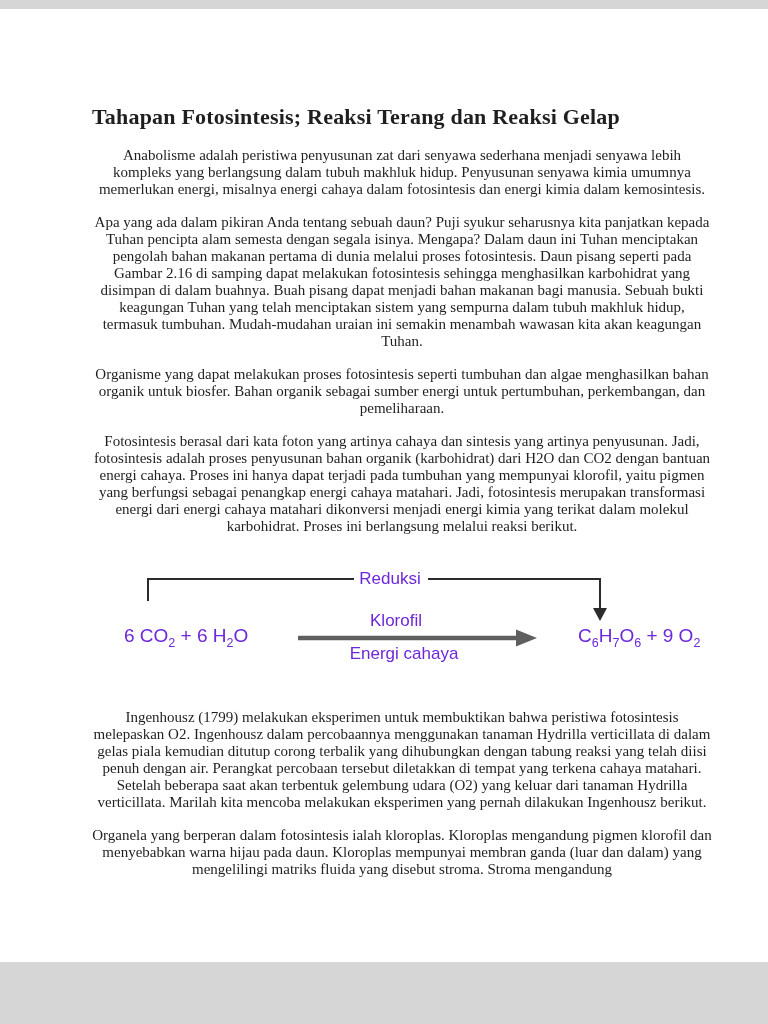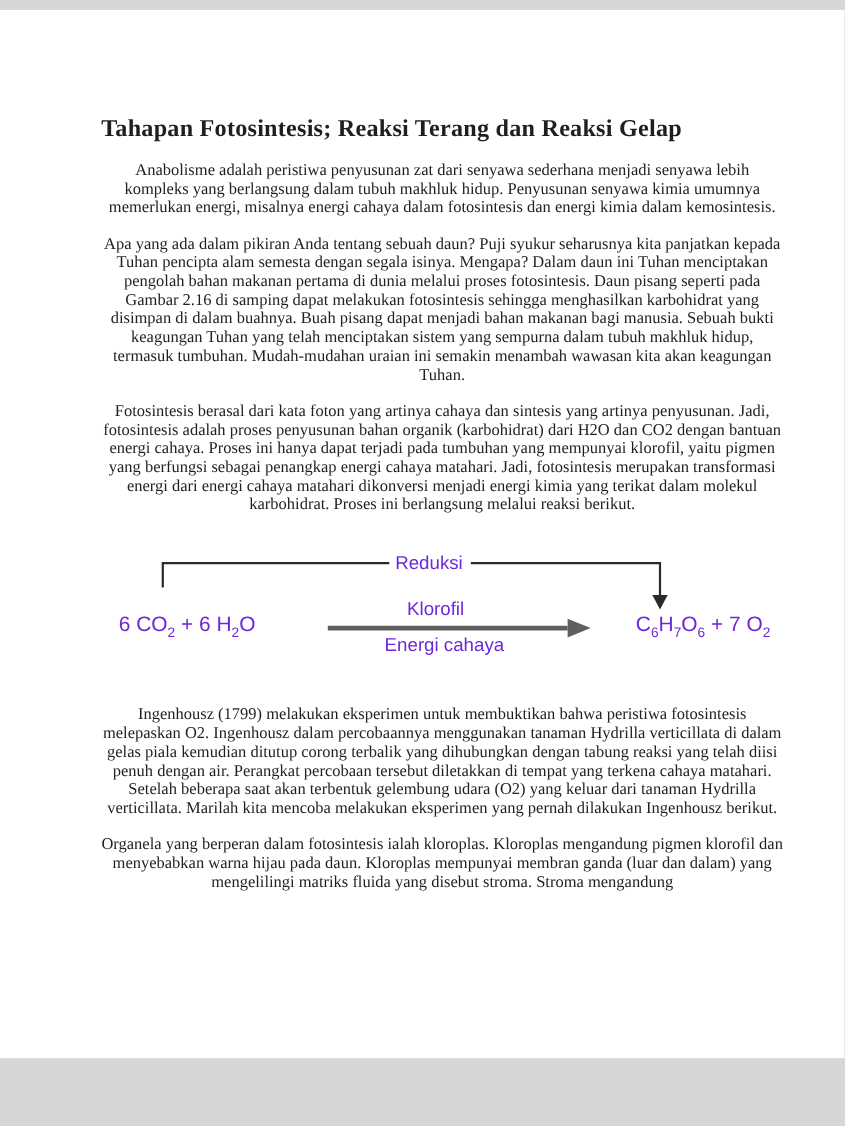--- a/index.html
+++ b/index.html
@@ -71,36 +71,37 @@
   .formula {
     position: absolute;
     top: 66px;
     font-size: 19px;
     white-space: nowrap;
     font-family: "Liberation Sans", "DejaVu Sans", sans-serif;
   }
   .formula sub {
     font-size: 12.5px;
   }
-  .formula.reactants { left: 16px; }
+  .formula.reactants { left: 32px; }
   .formula.products  { left: 486px; }
 </style>
 </head>
 <body>
 
 <div class="viewport">
   <div class="page">
     <div class="content">
 
       <h1 class="doc-title">Tahapan Fotosintesis; Reaksi Terang dan Reaksi Gelap</h1>
 
       <p class="para">Anabolisme adalah peristiwa penyusunan zat dari senyawa sederhana menjadi senyawa lebih kompleks yang berlangsung dalam tubuh makhluk hidup. Penyusunan senyawa kimia umumnya memerlukan energi, misalnya energi cahaya dalam fotosintesis dan energi kimia dalam kemosintesis.</p>
 
       <p class="para">Apa yang ada dalam pikiran Anda tentang sebuah daun? Puji syukur seharusnya kita panjatkan kepada Tuhan pencipta alam semesta dengan segala isinya. Mengapa? Dalam daun ini Tuhan menciptakan pengolah bahan makanan pertama di dunia melalui proses fotosintesis. Daun pisang seperti pada Gambar 2.16 di samping dapat melakukan fotosintesis sehingga menghasilkan karbohidrat yang disimpan di dalam buahnya. Buah pisang dapat menjadi bahan makanan bagi manusia. Sebuah bukti keagungan Tuhan yang telah menciptakan sistem yang sempurna dalam tubuh makhluk hidup, termasuk tumbuhan. Mudah-mudahan uraian ini semakin menambah wawasan kita akan keagungan Tuhan.</p>
 
+      <p class="para">Organisme yang dapat melakukan proses fotosintesis seperti tumbuhan dan algae menghasilkan bahan organik untuk biosfer. Bahan organik sebagai sumber energi untuk pertumbuhan, perkembangan, dan pemeliharaan.</p>
 
       <p class="para gap-before">Fotosintesis berasal dari kata foton yang artinya cahaya dan sintesis yang artinya penyusunan. Jadi, fotosintesis adalah proses penyusunan bahan organik (karbohidrat) dari H2O dan CO2 dengan bantuan energi cahaya. Proses ini hanya dapat terjadi pada tumbuhan yang mempunyai klorofil, yaitu pigmen yang berfungsi sebagai penangkap energi cahaya matahari. Jadi, fotosintesis merupakan transformasi energi dari energi cahaya matahari dikonversi menjadi energi kimia yang terikat dalam molekul karbohidrat. Proses ini berlangsung melalui reaksi berikut.</p>
 
       <div class="diagram">
 
         <svg width="585" height="136" viewBox="0 0 585 136">
 
           <path d="M56,42 L56,20 L262,20" fill="none" stroke="#2b2b2b" stroke-width="2"></path>
           <path d="M336,20 L508,20 L508,50" fill="none" stroke="#2b2b2b" stroke-width="2"></path>
           <polygon points="501,49 515,49 508,62" fill="#2b2b2b"></polygon>
@@ -110,21 +111,21 @@
         </svg>
 
         <div class="dlabel reduksi">Reduksi</div>
 
         <div class="dlabel klorofil">Klorofil</div>
 
         <div class="dlabel energi">Energi cahaya</div>
 
         <div class="formula reactants"><span>6 CO</span><sub>2</sub><span> + 6 H</span><sub>2</sub><span>O</span></div>
 
-        <div class="formula products"><span>C</span><sub>6</sub><span>H</span><sub>7</sub><span>O</span><sub>6</sub><span> + 7 O</span><sub>2</sub></div>
+        <div class="formula products"><span>C</span><sub>6</sub><span>H</span><sub>7</sub><span>O</span><sub>6</sub><span> + 9 O</span><sub>2</sub></div>
       </div>
 
       <p class="para">Ingenhousz (1799) melakukan eksperimen untuk membuktikan bahwa peristiwa fotosintesis melepaskan O2. Ingenhousz dalam percobaannya menggunakan tanaman Hydrilla verticillata di dalam gelas piala kemudian ditutup corong terbalik yang dihubungkan dengan tabung reaksi yang telah diisi penuh dengan air. Perangkat percobaan tersebut diletakkan di tempat yang terkena cahaya matahari. Setelah beberapa saat akan terbentuk gelembung udara (O2) yang keluar dari tanaman Hydrilla verticillata. Marilah kita mencoba melakukan eksperimen yang pernah dilakukan Ingenhousz berikut.</p>
 
       <p class="para">Organela yang berperan dalam fotosintesis ialah kloroplas. Kloroplas mengandung pigmen klorofil dan menyebabkan warna hijau pada daun. Kloroplas mempunyai membran ganda (luar dan dalam) yang mengelilingi matriks fluida yang disebut stroma. Stroma mengandung</p>
 
     </div>
   </div>
 </div>
 

